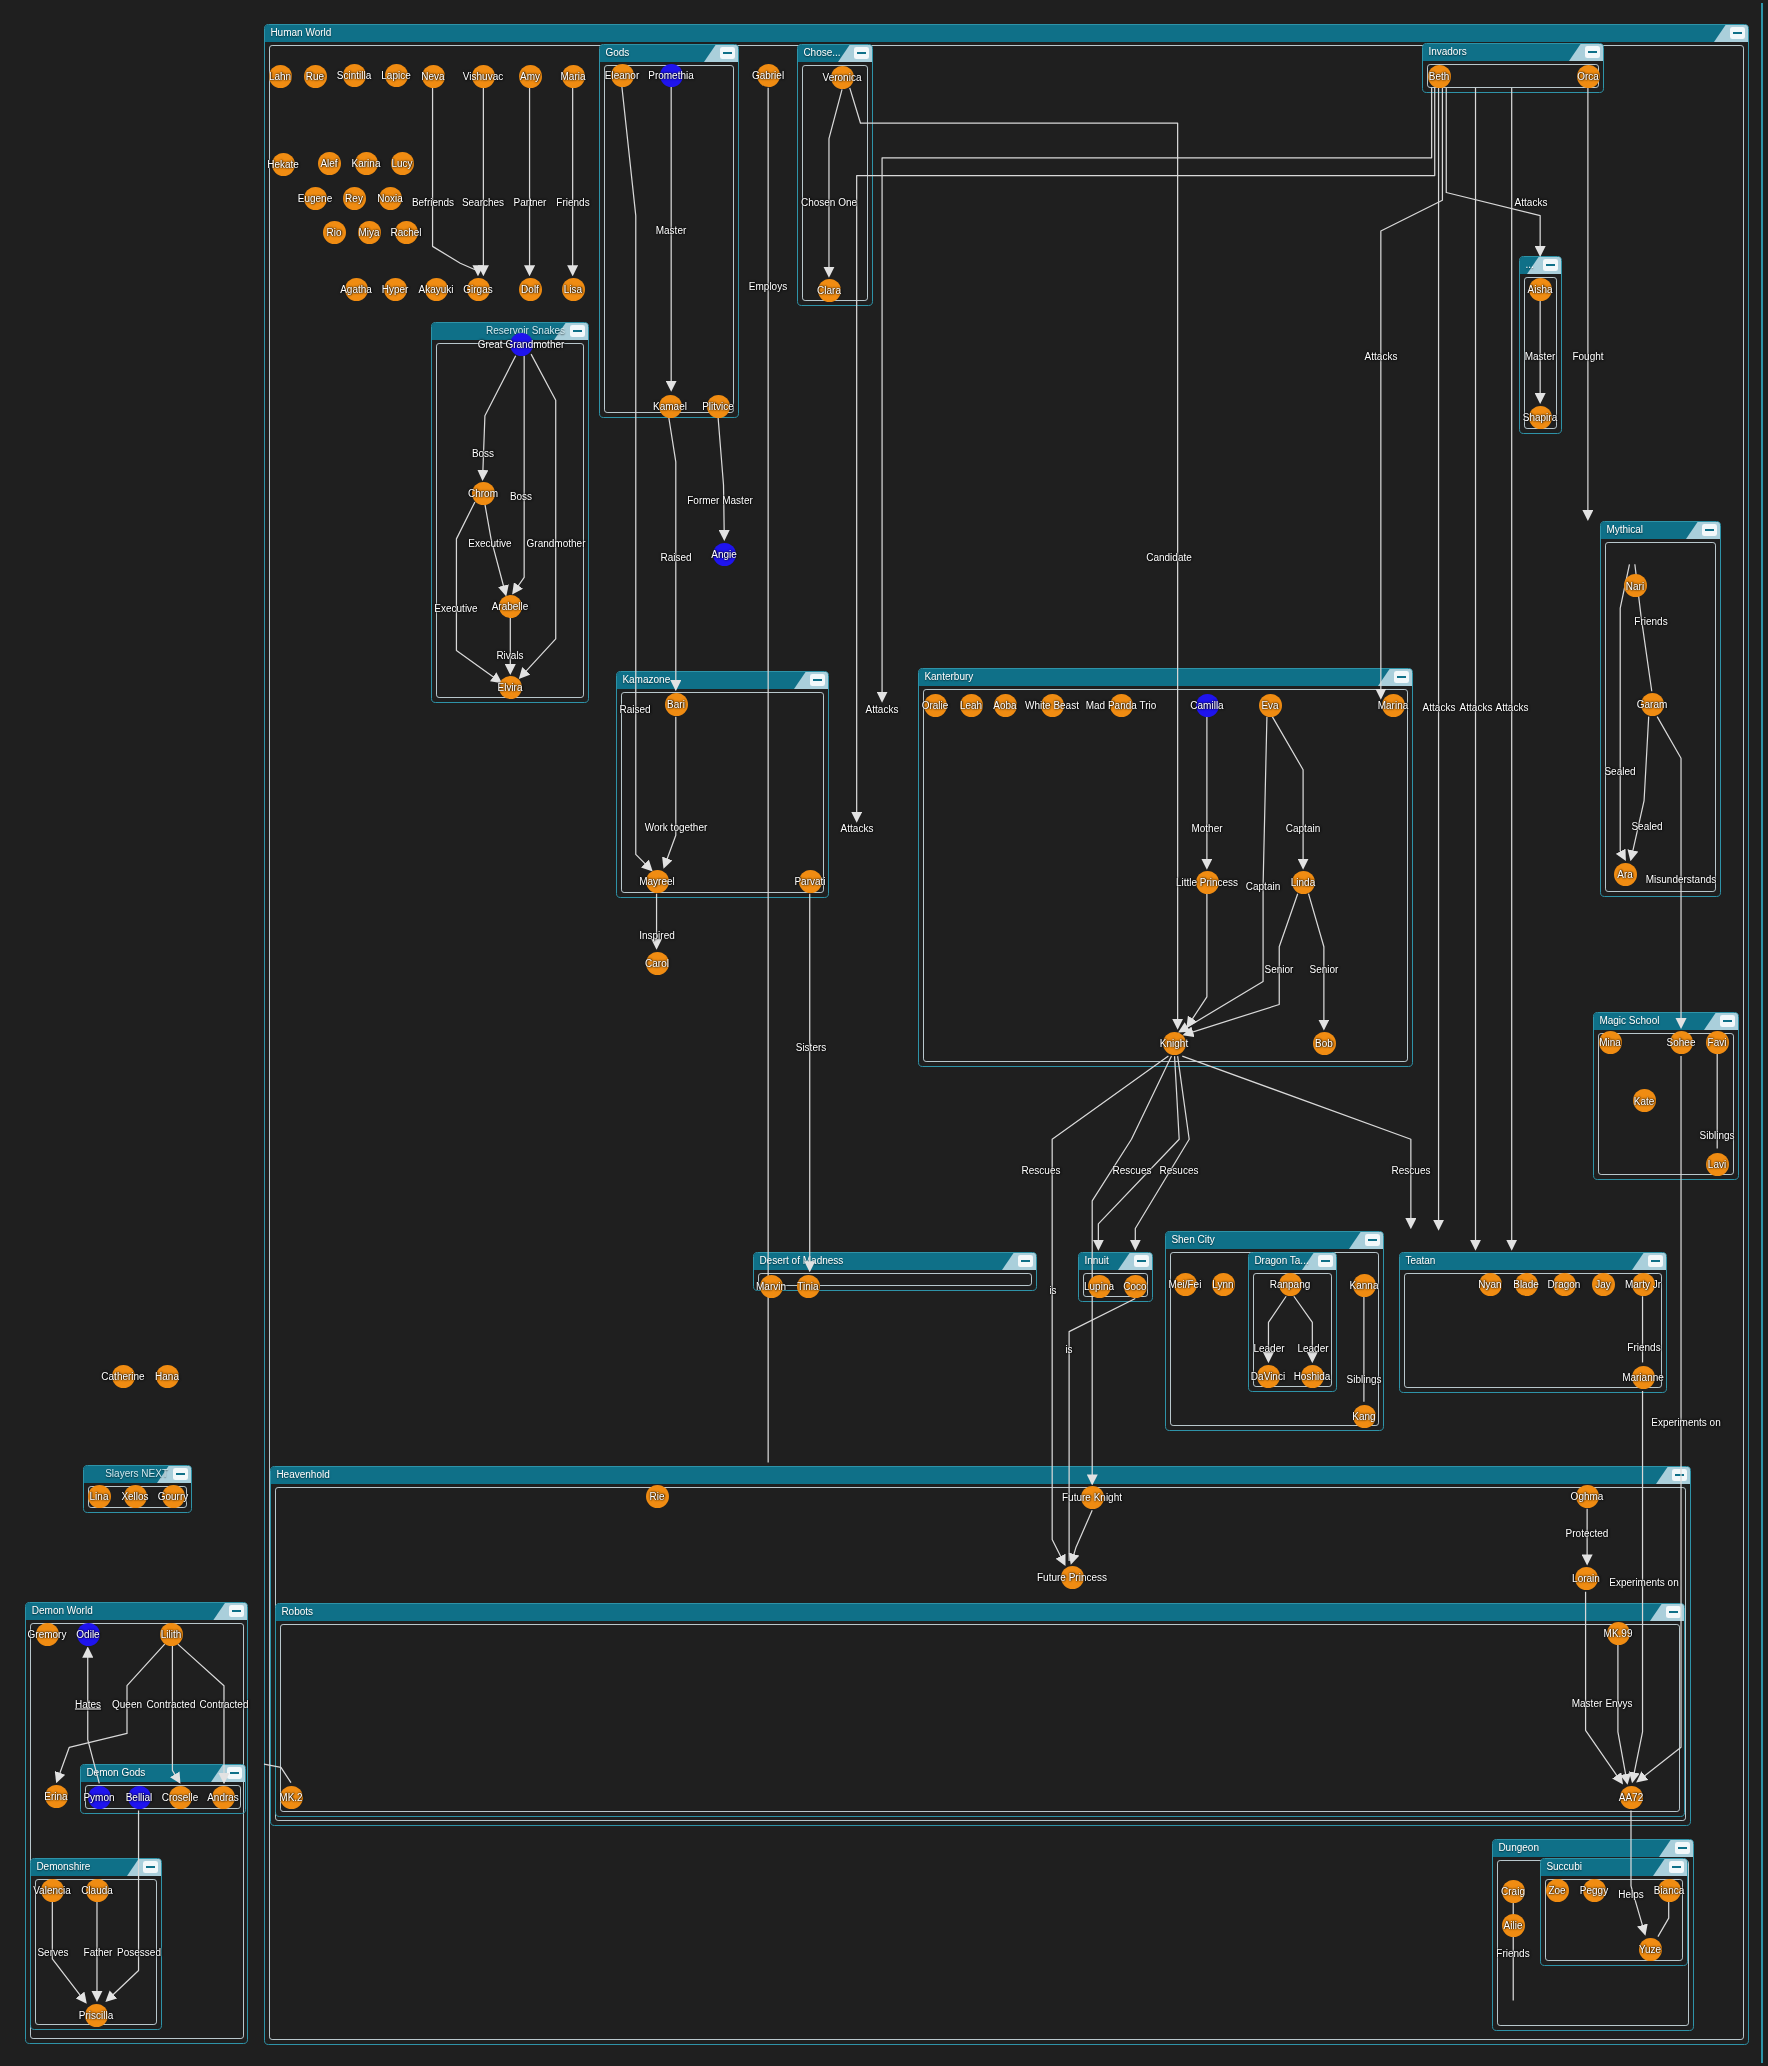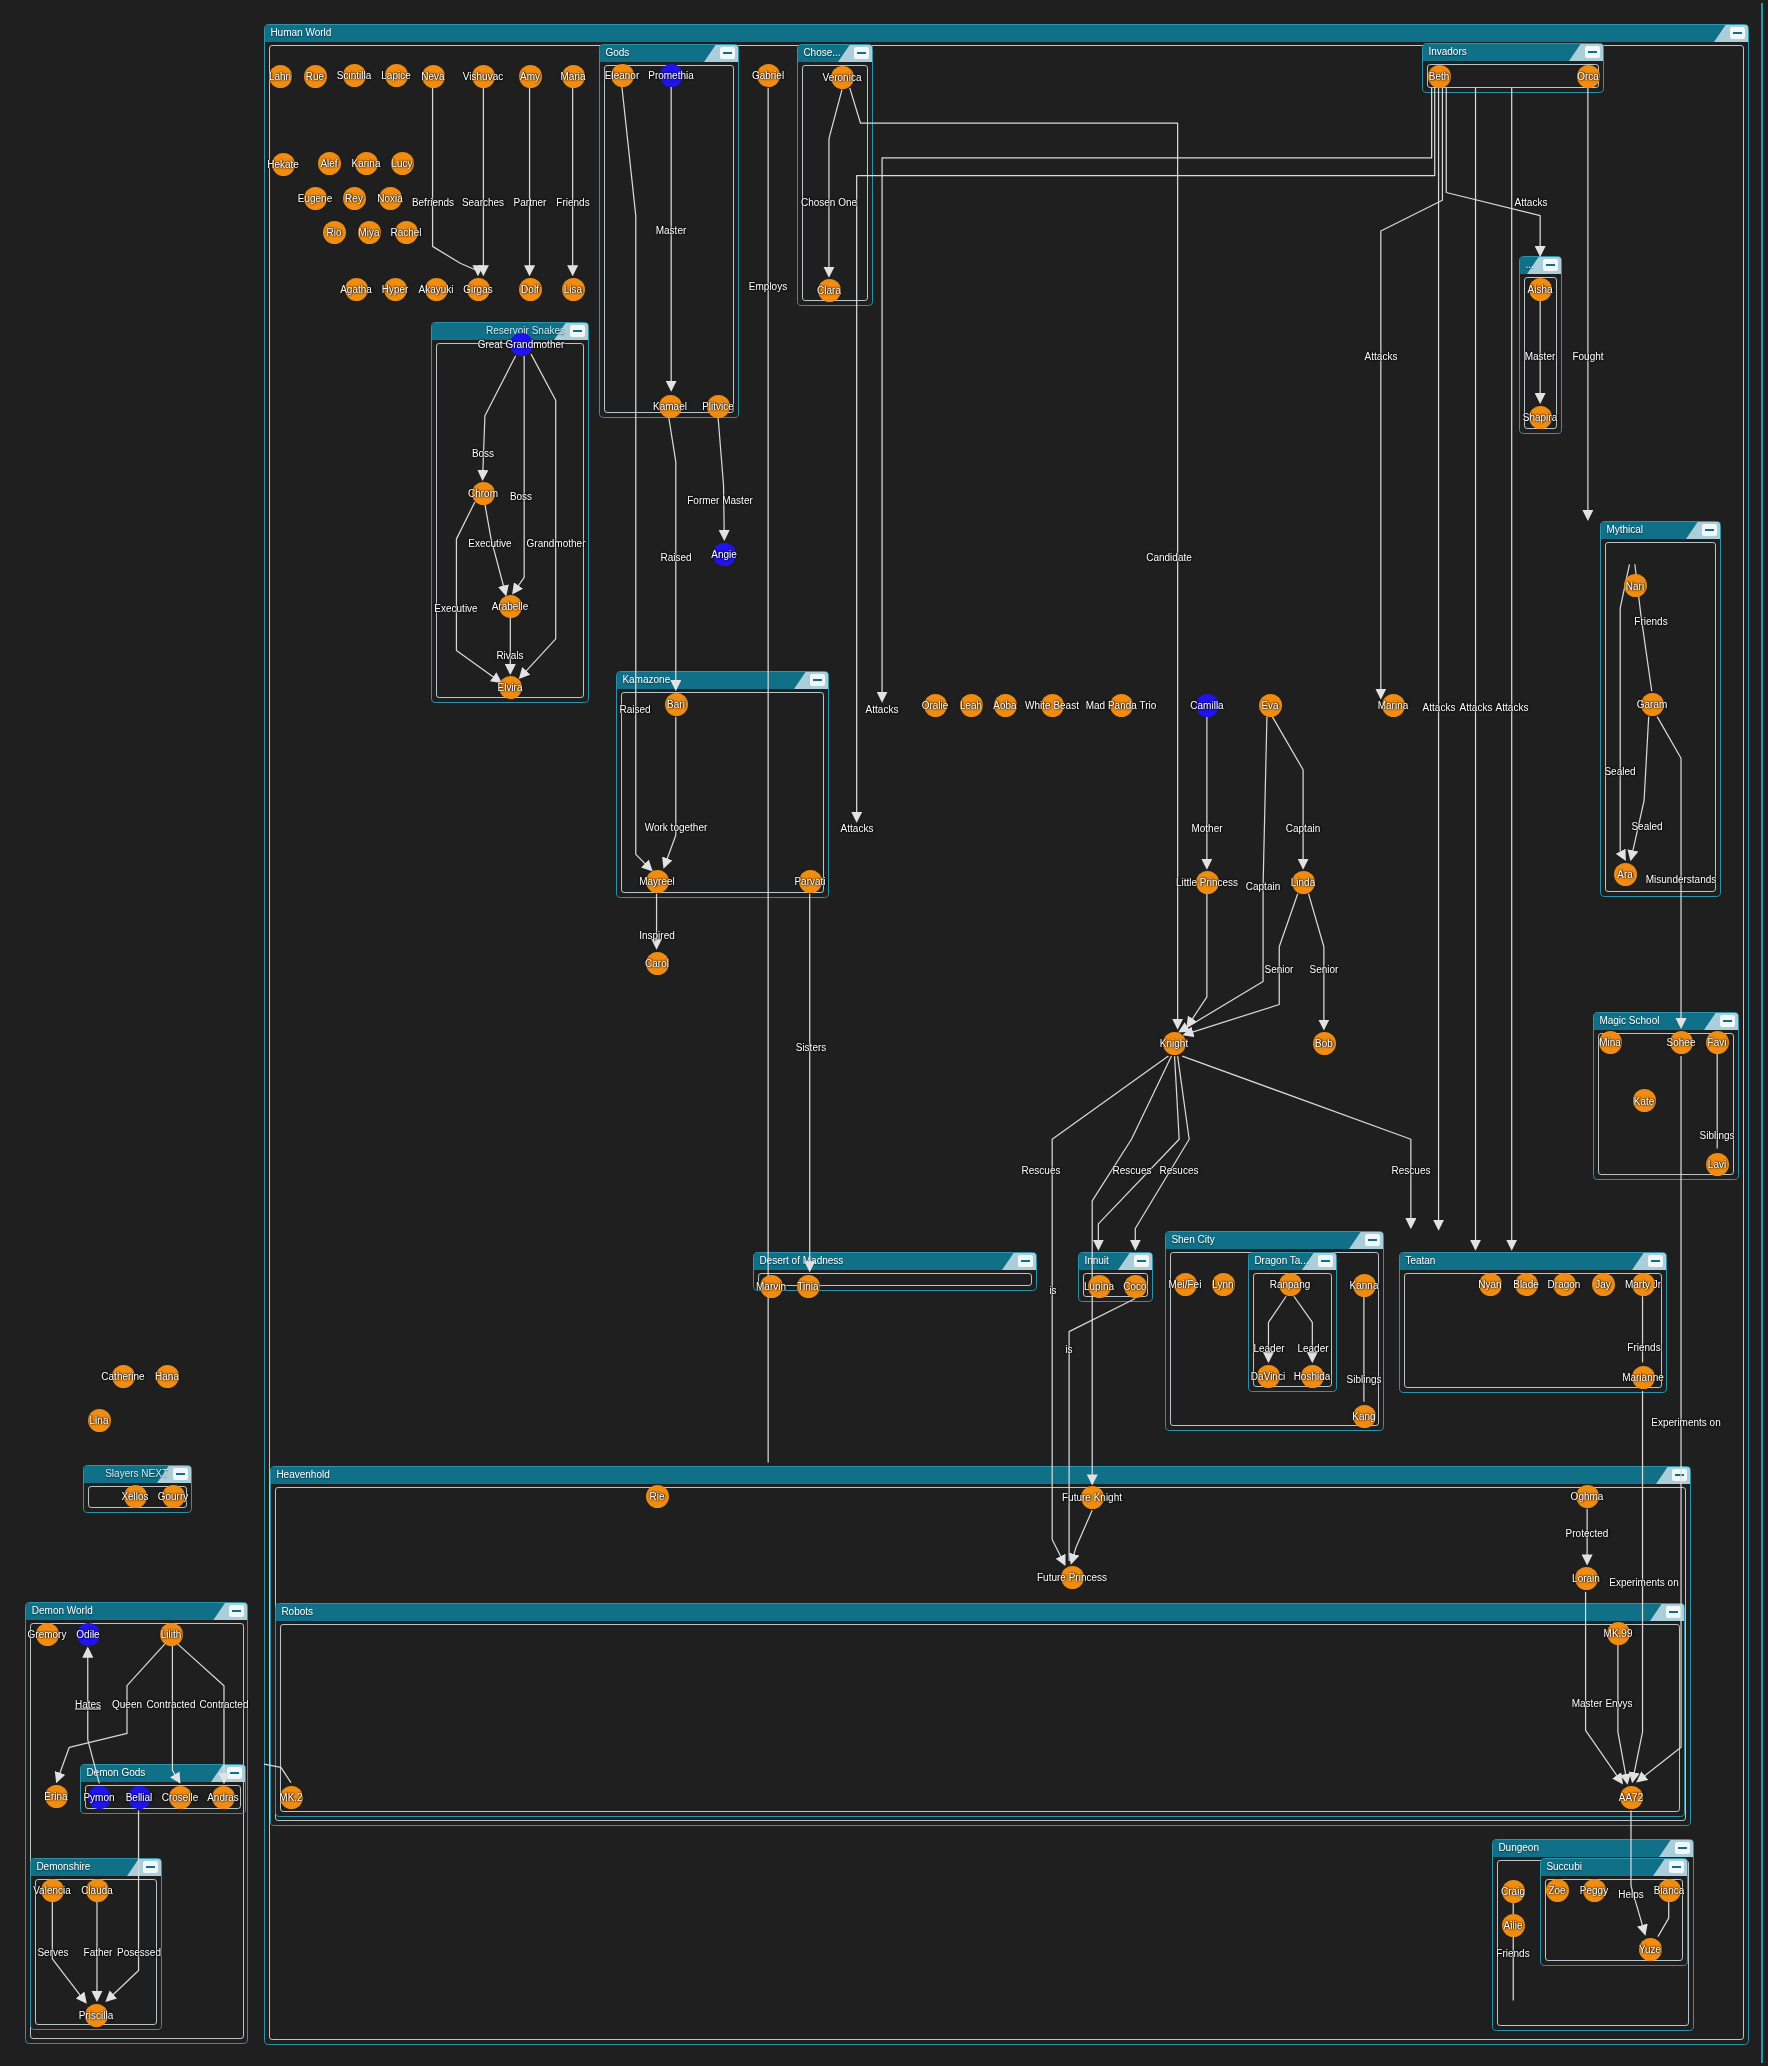--- a/index.html
+++ b/index.html
@@ -80,20 +80,28 @@
         <div class="notch"></div>
         <span class="ttext right">Reservoir Snakes</span>
         <div class="minus"></div>
       </div>
     </div>
     <div class="group" style="left: 616px; top: 671px; width: 213px; height: 227px;">
       <div class="inner"></div>
       <div class="tbar">
         <div class="notch"></div>
         <span class="ttext left">Kamazone</span>
+        <div class="minus"></div>
+      </div>
+    </div>
+    <div class="group" style="left: 918px; top: 668px; width: 495px; height: 399px;">
+      <div class="inner"></div>
+      <div class="tbar">
+        <div class="notch"></div>
+        <span class="ttext left">Kanterbury</span>
         <div class="minus"></div>
       </div>
     </div>
     <div class="group" style="left: 1600px; top: 521px; width: 121px; height: 376px;">
       <div class="inner"></div>
       <div class="tbar">
         <div class="notch"></div>
         <span class="ttext left">Mythical</span>
         <div class="minus"></div>
       </div>
@@ -577,21 +585,21 @@
     </div>
     <div class="node orange" style="left: 52px; top: 1890px;">
       <span class="nlabel">Valencia</span>
     </div>
     <div class="node orange" style="left: 97px; top: 1890px;">
       <span class="nlabel">Clauda</span>
     </div>
     <div class="node orange" style="left: 96px; top: 2015px;">
       <span class="nlabel">Priscilla</span>
     </div>
-    <div class="node orange" style="left: 99px; top: 1420px;">
+    <div class="node orange" style="left: 99px; top: 1496px;">
       <span class="nlabel">Lina</span>
     </div>
     <div class="node orange" style="left: 135px; top: 1496px;">
       <span class="nlabel">Xellos</span>
     </div>
     <div class="node orange" style="left: 173px; top: 1496px;">
       <span class="nlabel">Gourry</span>
     </div>
     <div class="node orange" style="left: 123px; top: 1376px;">
       <span class="nlabel">Catherine</span>

